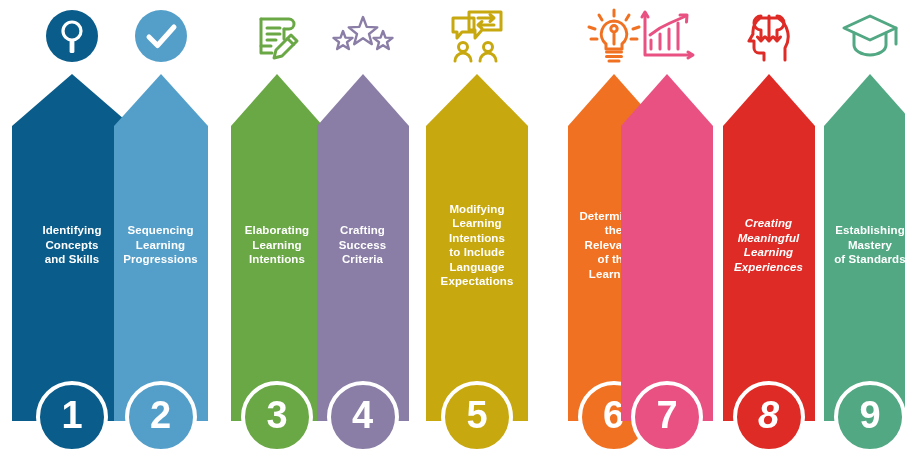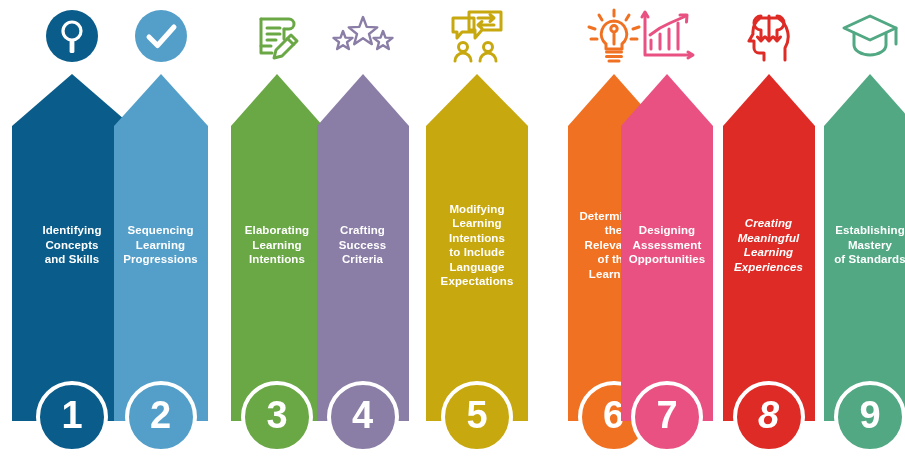--- a/index.html
+++ b/index.html
@@ -249,23 +249,20 @@
             <path d="M12 26 L22 19 L32 14 L48 7"></path>
             <path d="M42 6 L49 6 L48.5 13"></path>
           </g>
         </svg>
       </div>
       <div class="arrow-shape">
         <svg viewBox="0 0 92 347" preserveAspectRatio="none">
           <path d="M46 0 L92 52 L92 347 L0 347 L0 52 Z" fill="#e85182"></path>
         </svg>
       </div>
-      <div class="step-label">Designing
-Assessment
-Opportunities</div>
       <div class="badge" style="background: rgb(232, 81, 130);">
         <span>7</span>
       </div>
     </div>
     <div class="step" style="left: 722.5px; width: 92px; font-style: italic;">
       <div class="icon-slot">
         <svg width="56" height="56" viewBox="0 0 56 56">
           <g fill="none" stroke="#de2b26" stroke-width="3" stroke-linecap="round" stroke-linejoin="round">
             <path d="M44 52 V40 a22 22 0 0 0 -7 -30 H19 a18 18 0 0 0 -7 16 l-4 7 h5 v7 a5 5 0 0 0 5 5 h5 v7"></path>
             <path d="M20 8 a7 7 0 0 0 0 14 V33 M16.5 29 L20 33 L23.5 29"></path>

